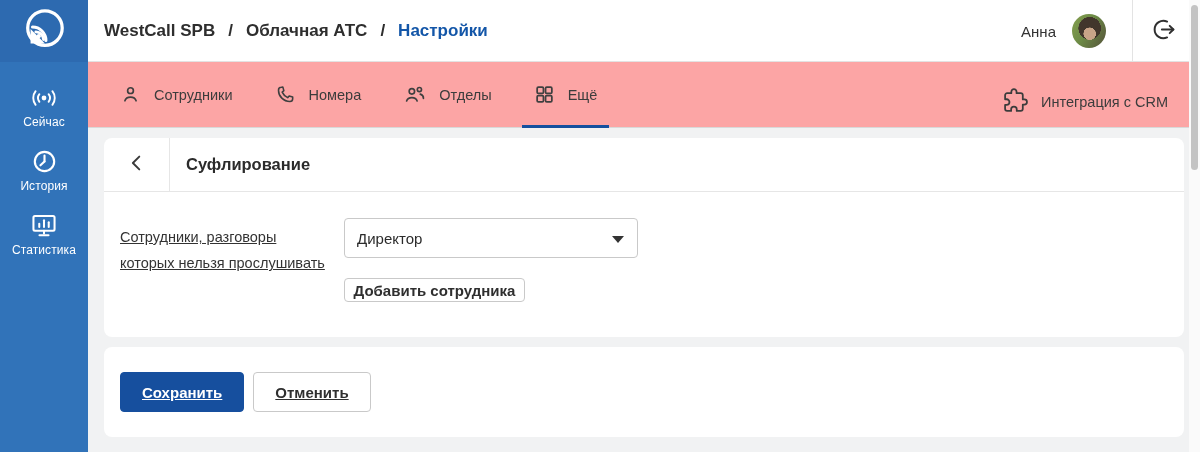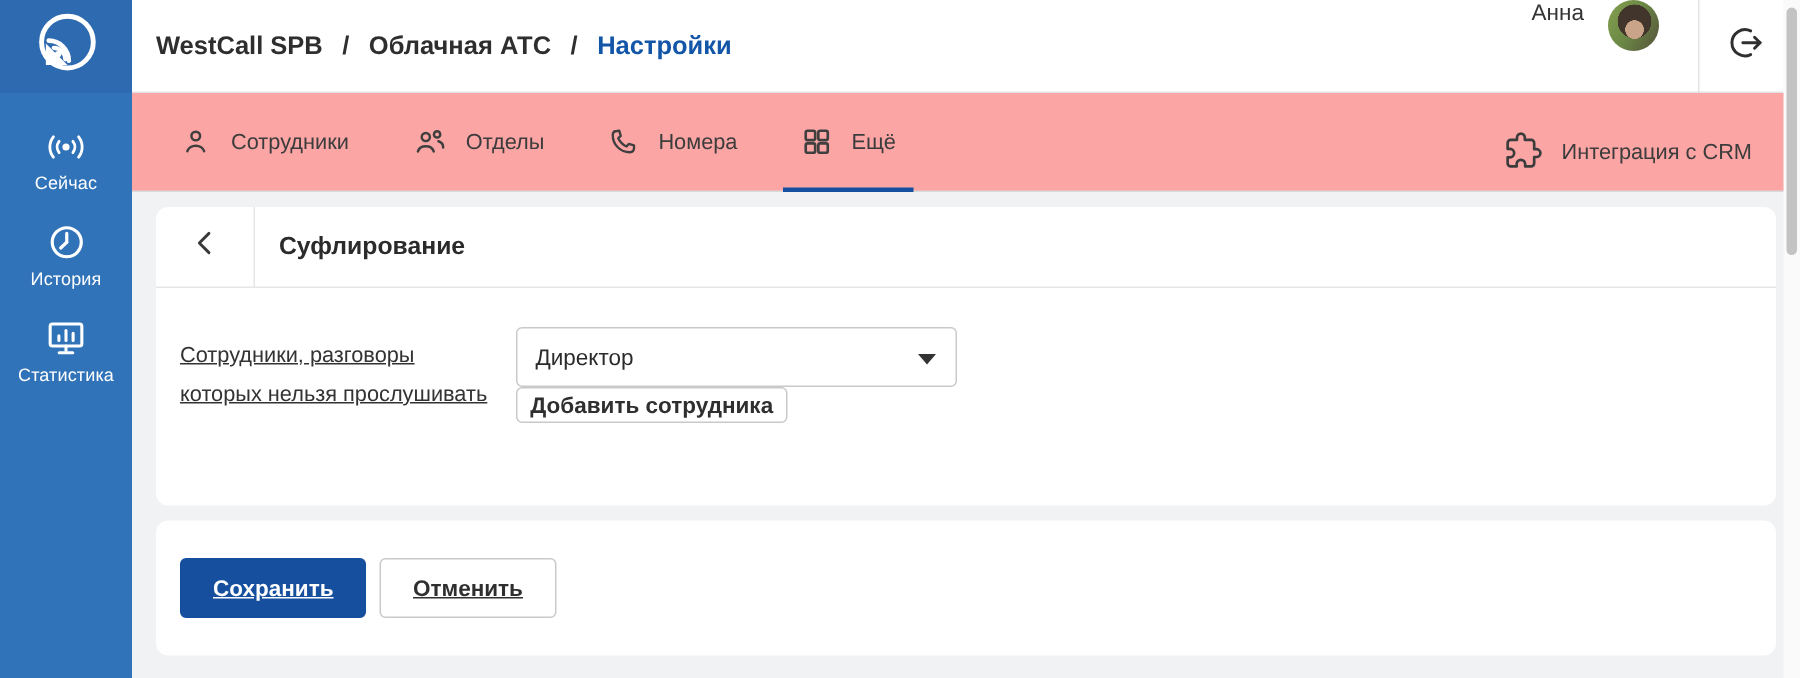--- a/index.html
+++ b/index.html
@@ -14,21 +14,21 @@
   .nav-item { width:88px; padding:9px 0 10px; display:flex; flex-direction:column; align-items:center; gap:4px; color:#fff; cursor:pointer; }
   .nav-item svg { display:block; }
   .nav-label { font-size:12px; color:#fff; letter-spacing:.1px; }
 
   
   .header { position:absolute; left:88px; top:0; width:1112px; height:62px; background:#fff; border-bottom:1px solid #e3e3e3; }
   .crumbs { position:absolute; left:16px; top:0; height:62px; display:flex; align-items:center; font-size:17px; font-weight:700; color:#2e2e2e; }
   .crumb-sep { margin:0 13px; color:#2e2e2e; font-weight:700; }
   .crumb { cursor:pointer; }
   .crumb.active { color:#1356a8; }
-  .user-area { position:absolute; right:94px; top:0; height:62px; display:flex; align-items:flex-start; gap:16px; }
+  .user-area { position:absolute; right:94px; top:0; height:62px; display:flex; align-items:center; gap:16px; }
   .user-name { font-size:15px; color:#333; }
   .avatar { width:34px; height:34px; border-radius:50%; cursor:pointer;
     background:
       radial-gradient(circle at 52% 58%, #c9a488 0 23%, rgba(0,0,0,0) 24%),
       radial-gradient(circle at 52% 42%, #42362c 0 42%, rgba(0,0,0,0) 43%),
       linear-gradient(120deg, #86a04f 0%, #6c8a46 45%, #55523a 100%);
   }
   .header-divider { position:absolute; right:67px; top:0; width:1px; height:62px; background:#e3e3e3; }
   .logout-btn { position:absolute; right:14px; top:0; height:62px; width:44px; display:flex; align-items:center; justify-content:center; cursor:pointer; color:#2f2f2f; }
 
@@ -40,21 +40,21 @@
   .tab.active::after { content:""; position:absolute; left:0; right:0; bottom:-1px; height:3px; background:#14509f; }
   .crm-link { position:absolute; right:32px; top:0; height:80px; display:flex; align-items:center; gap:13px; color:#3c3c3c; font-size:14.5px; cursor:pointer; }
 
   
   .main-panel { position:absolute; left:104px; top:138px; width:1080px; height:199px; background:#fff; border-radius:8px; }
   .panel-header { height:54px; border-bottom:1px solid #e6e6e6; display:flex; align-items:center; }
   .back-btn { width:66px; height:54px; display:flex; align-items:center; justify-content:center; border-right:1px solid #e6e6e6; cursor:pointer; color:#3a3a3a; }
   .panel-title { margin-left:16px; font-size:16.5px; font-weight:700; color:#2b2b2b; }
   .panel-body { display:flex; padding:26px 16px 0 16px; }
   .form-label { width:224px; padding-top:6px; font-size:14.5px; line-height:26px; color:#333;text-decoration:underline; }
-  .form-fields { display:flex; flex-direction:column; gap:0; }
+  .form-fields { display:flex; flex-direction:column; gap:20px; }
   .select { position:relative; width:294px; height:40px; border:1px solid #c9c9c9; border-radius:4px; background:#fff; display:flex; align-items:center; padding:0 34px 0 12px; font-size:15px; color:#2b2b2b; cursor:pointer; }
   .select .caret { position:absolute; right:13px; top:17px; width:0; height:0; border-left:6px solid transparent; border-right:6px solid transparent; border-top:7px solid #333; }
   .add-btn { width:181px; height:24px; border:1px solid #c9c9c9; border-radius:4px; background:#fff; font-family:inherit; font-size:15px; font-weight:600; color:#2f2f2f; cursor:pointer; }
 
   .save-card { position:absolute; left:104px; top:347px; width:1080px; height:90px; background:#fff; border-radius:8px; display:flex; align-items:center; padding-left:16px; gap:9px; }
   .btn { height:40px; border-radius:4px; font-family:inherit; font-size:15px; font-weight:600; cursor:pointer; padding:0 21px;text-decoration:underline; }
   .btn-primary { background:#164f9e; border:1px solid #164f9e; color:#fff; }
   .btn-secondary { background:#fff; border:1px solid #c9c9c9; color:#2f2f2f; }
 
   
@@ -147,36 +147,36 @@
         <span>
           <svg width="21" height="21" viewBox="0 0 24 24" fill="none" stroke="currentColor" stroke-width="1.9" stroke-linecap="round">
             <circle cx="12" cy="7.6" r="3.3"></circle>
             <path d="M5.6 19.2 a6.6 5.6 0 0 1 12.8 0"></path>
           </svg>
         </span>
         <span>Сотрудники</span>
       </div>
       <div class="tab">
         <span>
+          <svg width="21" height="21" viewBox="0 0 24 24" fill="none" stroke="currentColor" stroke-width="1.8" stroke-linecap="round" stroke-linejoin="round">
+            <path d="M7.2 3.8 C5.2 3.8 4 5 4 7 c0 7.2 5.8 13 13 13 c2 0 3.2-1.2 3.2-3.2 l0-2 -4-1.1 -1.7 1.9 c-2.7-1.3-5.1-3.6-6.3-6.3 l1.9-1.7 -1.1-4 z"></path>
+          </svg>
+        </span>
+        <span>Номера</span>
+      </div>
+      <div class="tab">
+        <span>
           <svg width="23" height="21" viewBox="0 0 26 24" fill="none" stroke="currentColor" stroke-width="1.9" stroke-linecap="round">
             <circle cx="10" cy="8.4" r="3.1"></circle>
             <path d="M4 19.4 a6.2 5.2 0 0 1 12 0"></path>
             <circle cx="18.6" cy="6.4" r="2.4"></circle>
             <path d="M19.6 11.6 a5.4 4.8 0 0 1 3.6 4.8"></path>
           </svg>
         </span>
         <span>Отделы</span>
-      </div>
-      <div class="tab">
-        <span>
-          <svg width="21" height="21" viewBox="0 0 24 24" fill="none" stroke="currentColor" stroke-width="1.8" stroke-linecap="round" stroke-linejoin="round">
-            <path d="M7.2 3.8 C5.2 3.8 4 5 4 7 c0 7.2 5.8 13 13 13 c2 0 3.2-1.2 3.2-3.2 l0-2 -4-1.1 -1.7 1.9 c-2.7-1.3-5.1-3.6-6.3-6.3 l1.9-1.7 -1.1-4 z"></path>
-          </svg>
-        </span>
-        <span>Номера</span>
       </div>
       <div class="tab active">
         <span>
           <svg width="21" height="21" viewBox="0 0 24 24" fill="none" stroke="currentColor" stroke-width="2" stroke-linejoin="round">
             <rect x="3.6" y="3.6" width="7.2" height="7.2" rx="1.4"></rect>
             <rect x="13.2" y="3.6" width="7.2" height="7.2" rx="1.4"></rect>
             <rect x="3.6" y="13.2" width="7.2" height="7.2" rx="1.4"></rect>
             <rect x="13.2" y="13.2" width="7.2" height="7.2" rx="1.4"></rect>
           </svg>
         </span>

